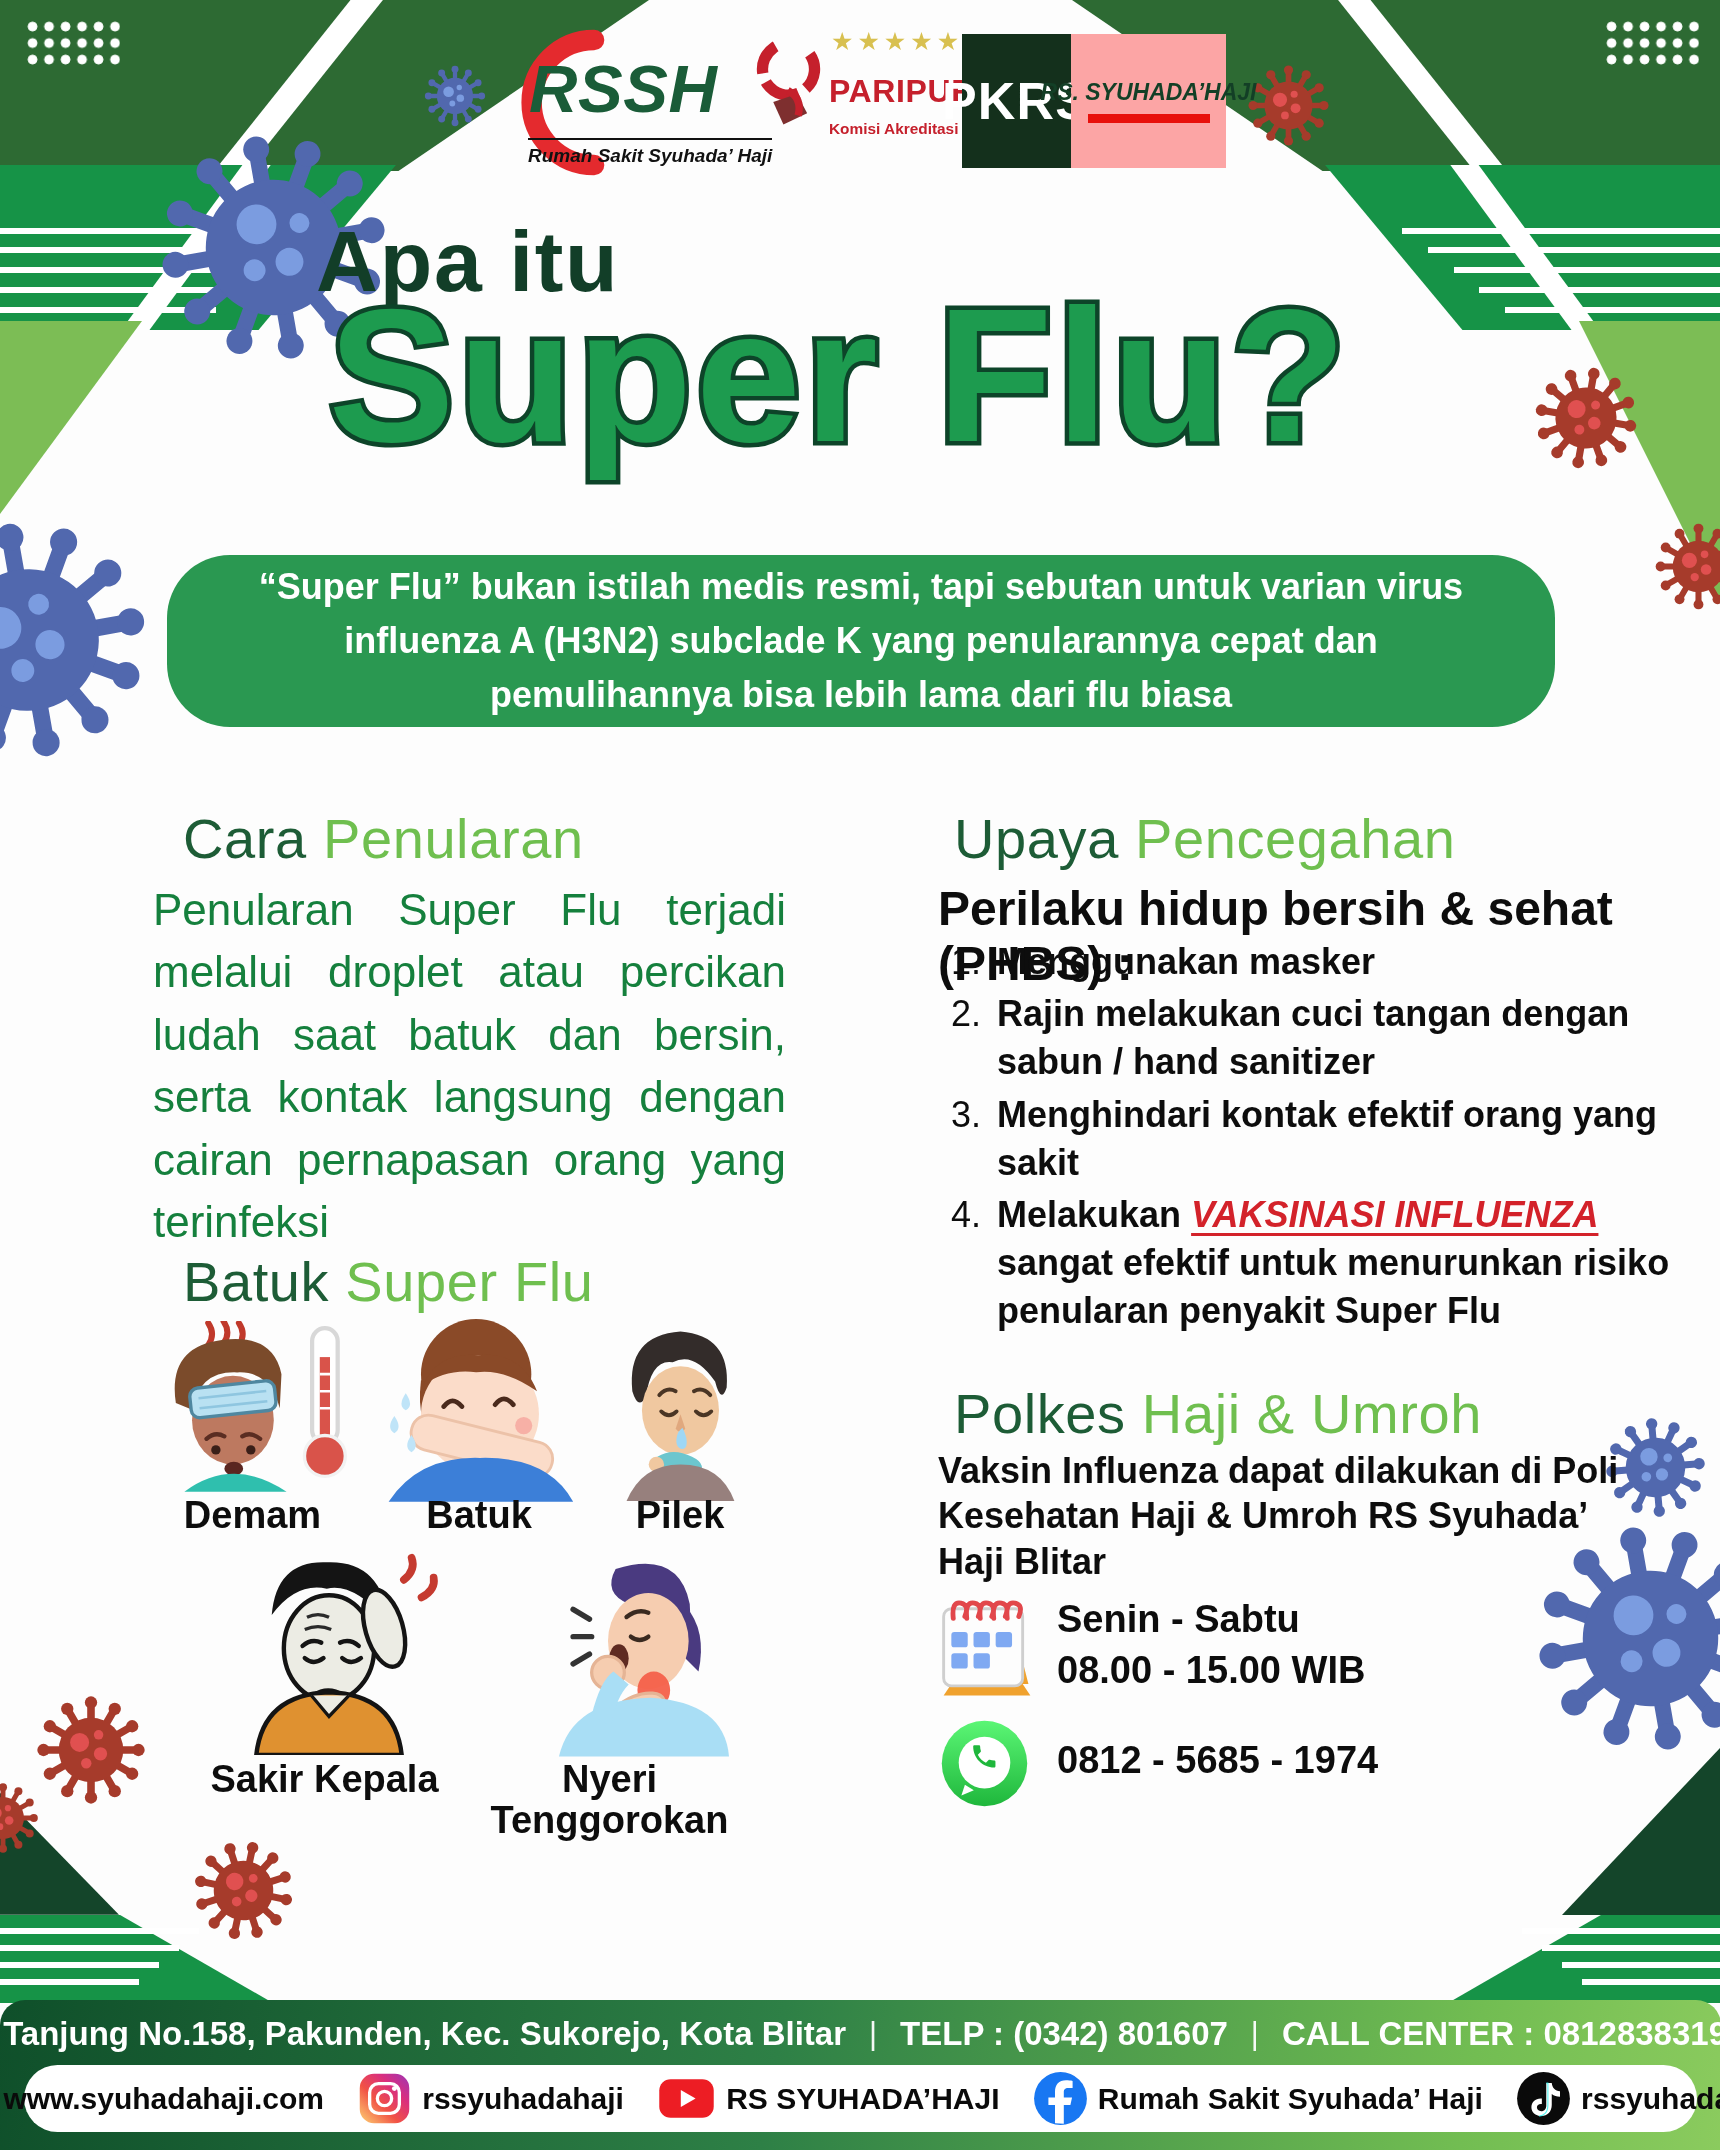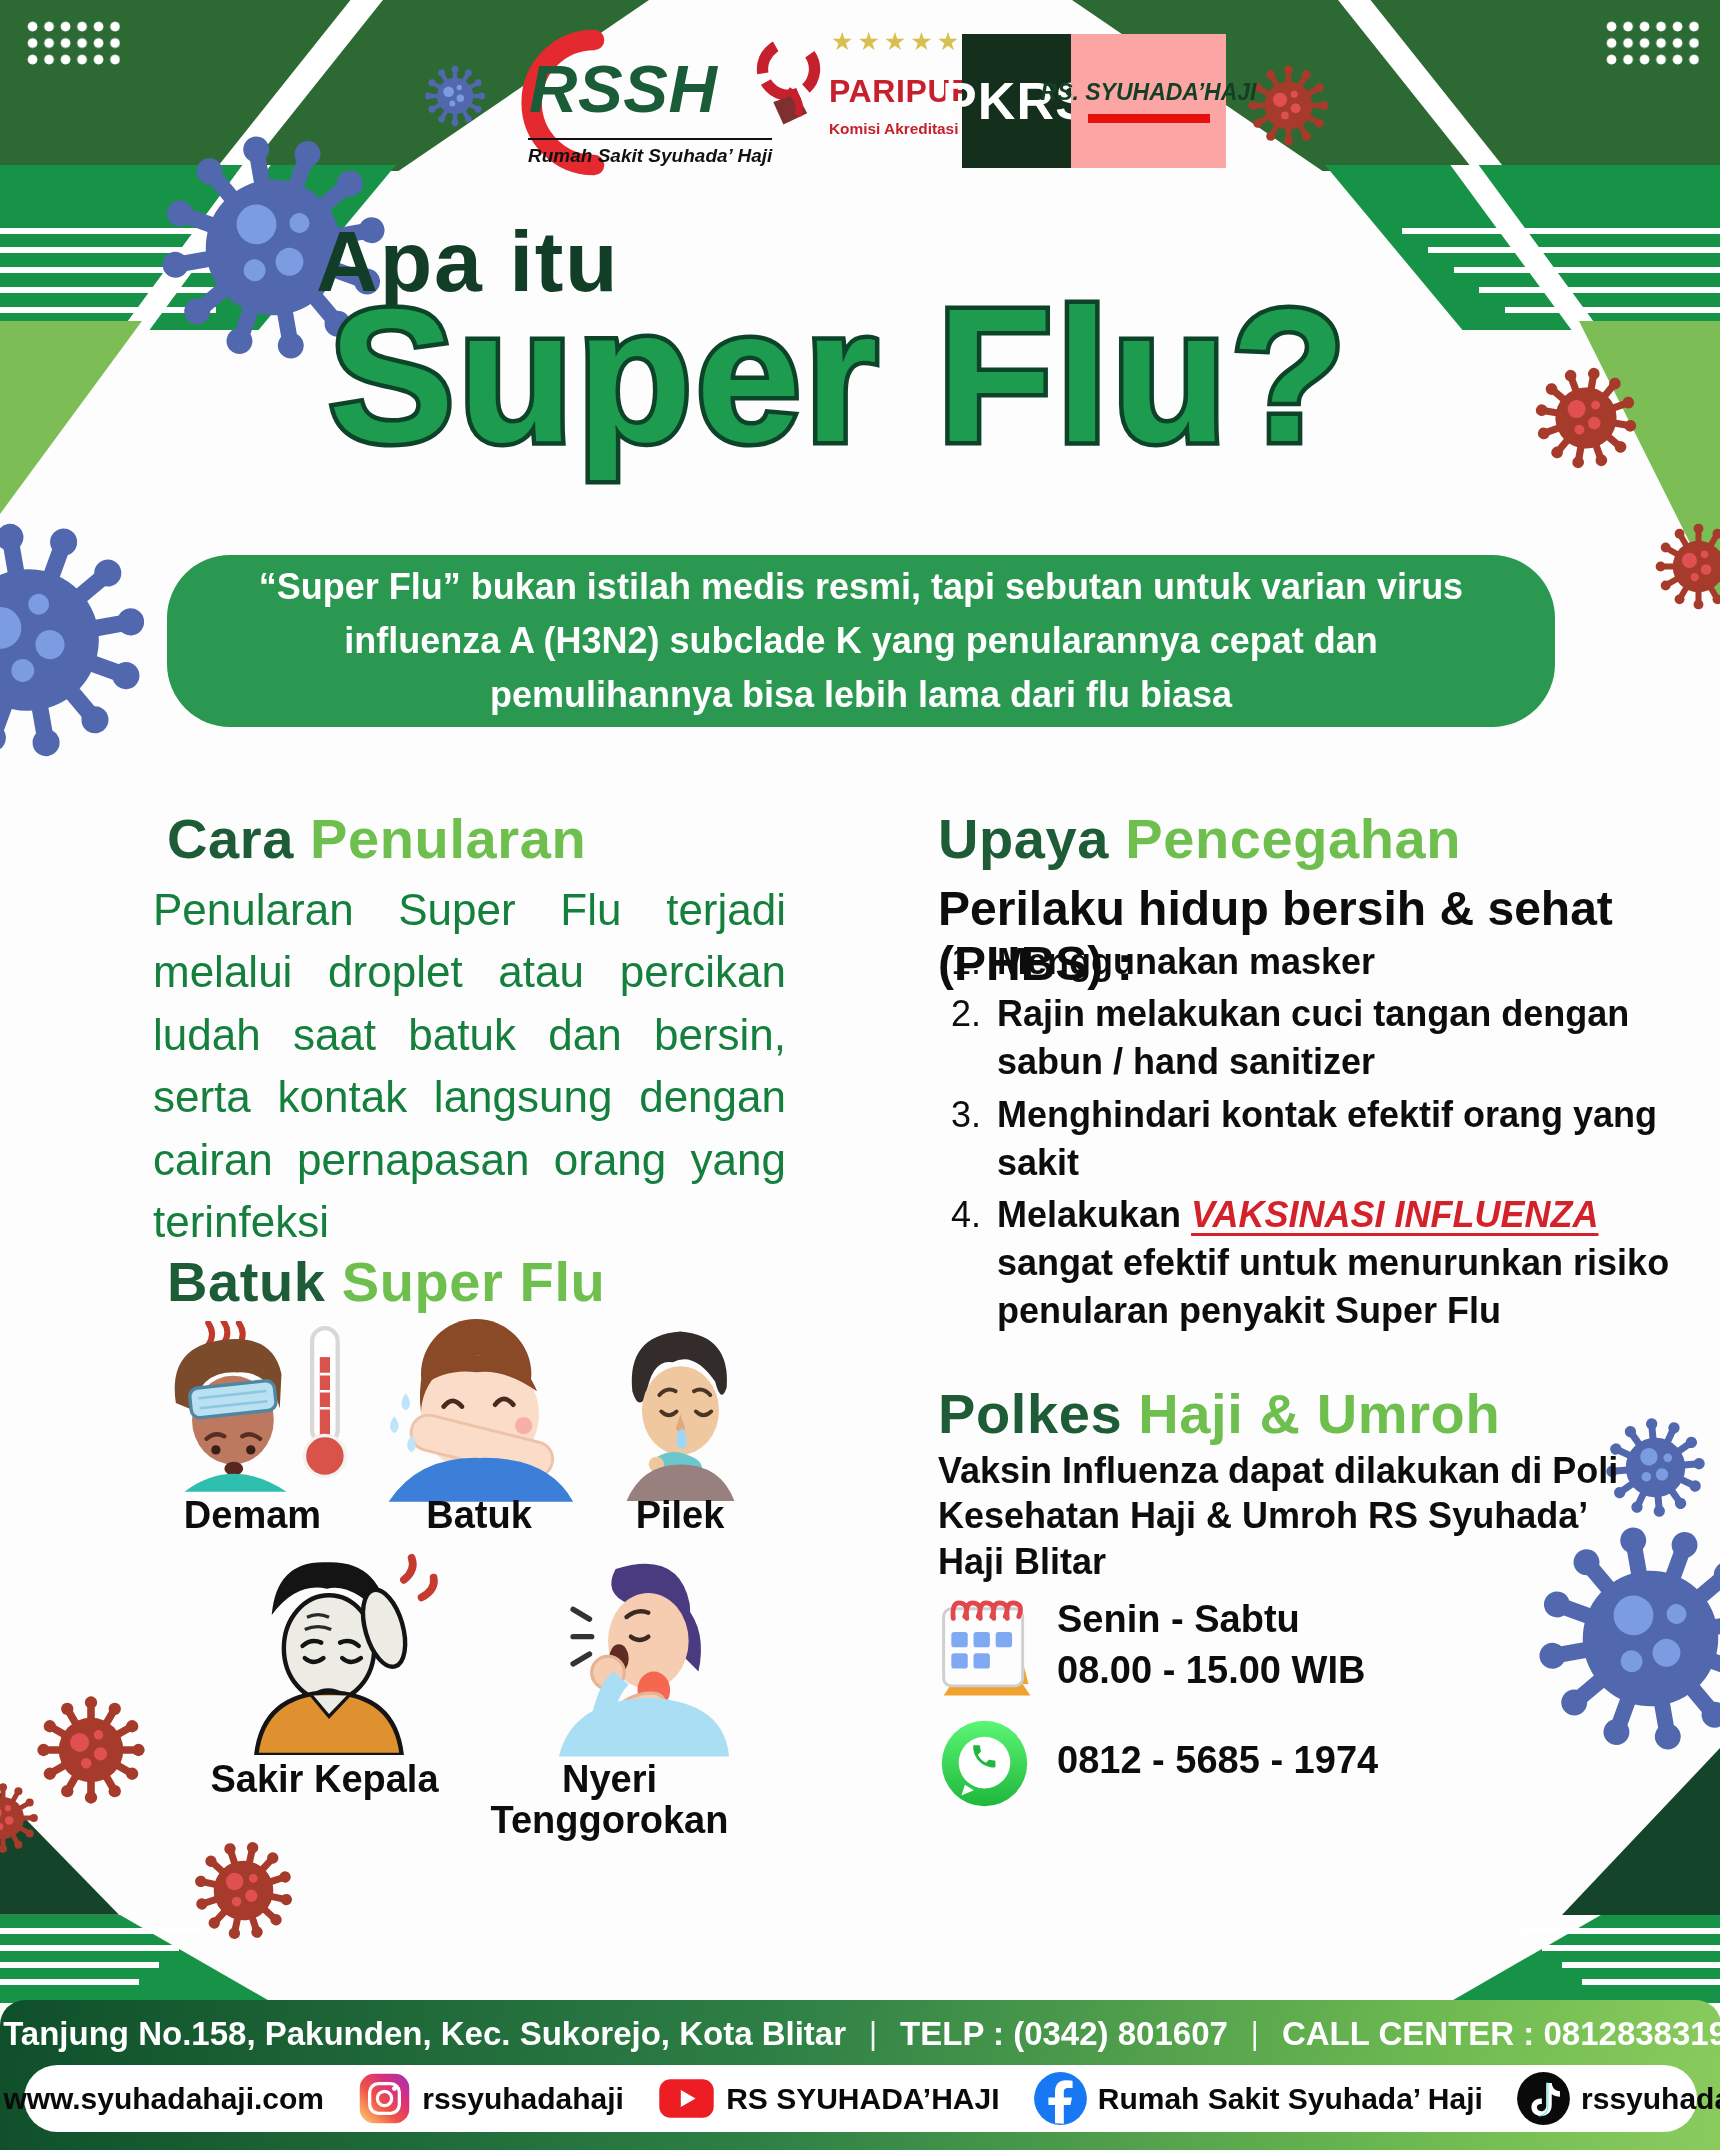--- a/index.html
+++ b/index.html
@@ -32,21 +32,21 @@
          clip-path:polygon(0 0,100% 100%,0 100%);}
   .br .bdark{top:-40px;width:159px;height:168px;}
   .bmid{position:absolute;left:0;top:128px;width:273px;height:88px;background:#169347;
          clip-path:polygon(0 0,44% 0,100% 100%,0 100%);}
   .bline{position:absolute;left:0;height:5.7px;background:#fff;}
 
   
   .virus{position:absolute;z-index:1;}
 
   
-  .h2{position:absolute;font-size:56px;font-weight:700;letter-spacing:0.6px;white-space:nowrap;z-index:2;}
+  .h2{position:absolute;font-size:56px;font-weight:400;letter-spacing:0.6px;white-space:nowrap;z-index:2;margin-left:16px;}
   .h2a{color:#1d5c36;}
   .h2b{color:#6fbf4f;}
   .title-pre{position:absolute;left:316px;top:212px;font-size:86px;font-weight:800;
              color:#123e28;letter-spacing:1.7px;z-index:2;}
   .title-main{position:absolute;left:0;top:267px;width:1678px;text-align:center;
               font-size:189px;font-weight:800;letter-spacing:3.4px;color:#1d9b4f;z-index:2;
               -webkit-text-stroke:9px #0d4429;paint-order:stroke fill;white-space:nowrap;}
   .introbox{position:absolute;left:167px;top:555px;width:1388px;height:172px;background:#2a9851;
             border-radius:63px;display:flex;align-items:center;justify-content:center;
             padding:17px 68px;z-index:2;}

